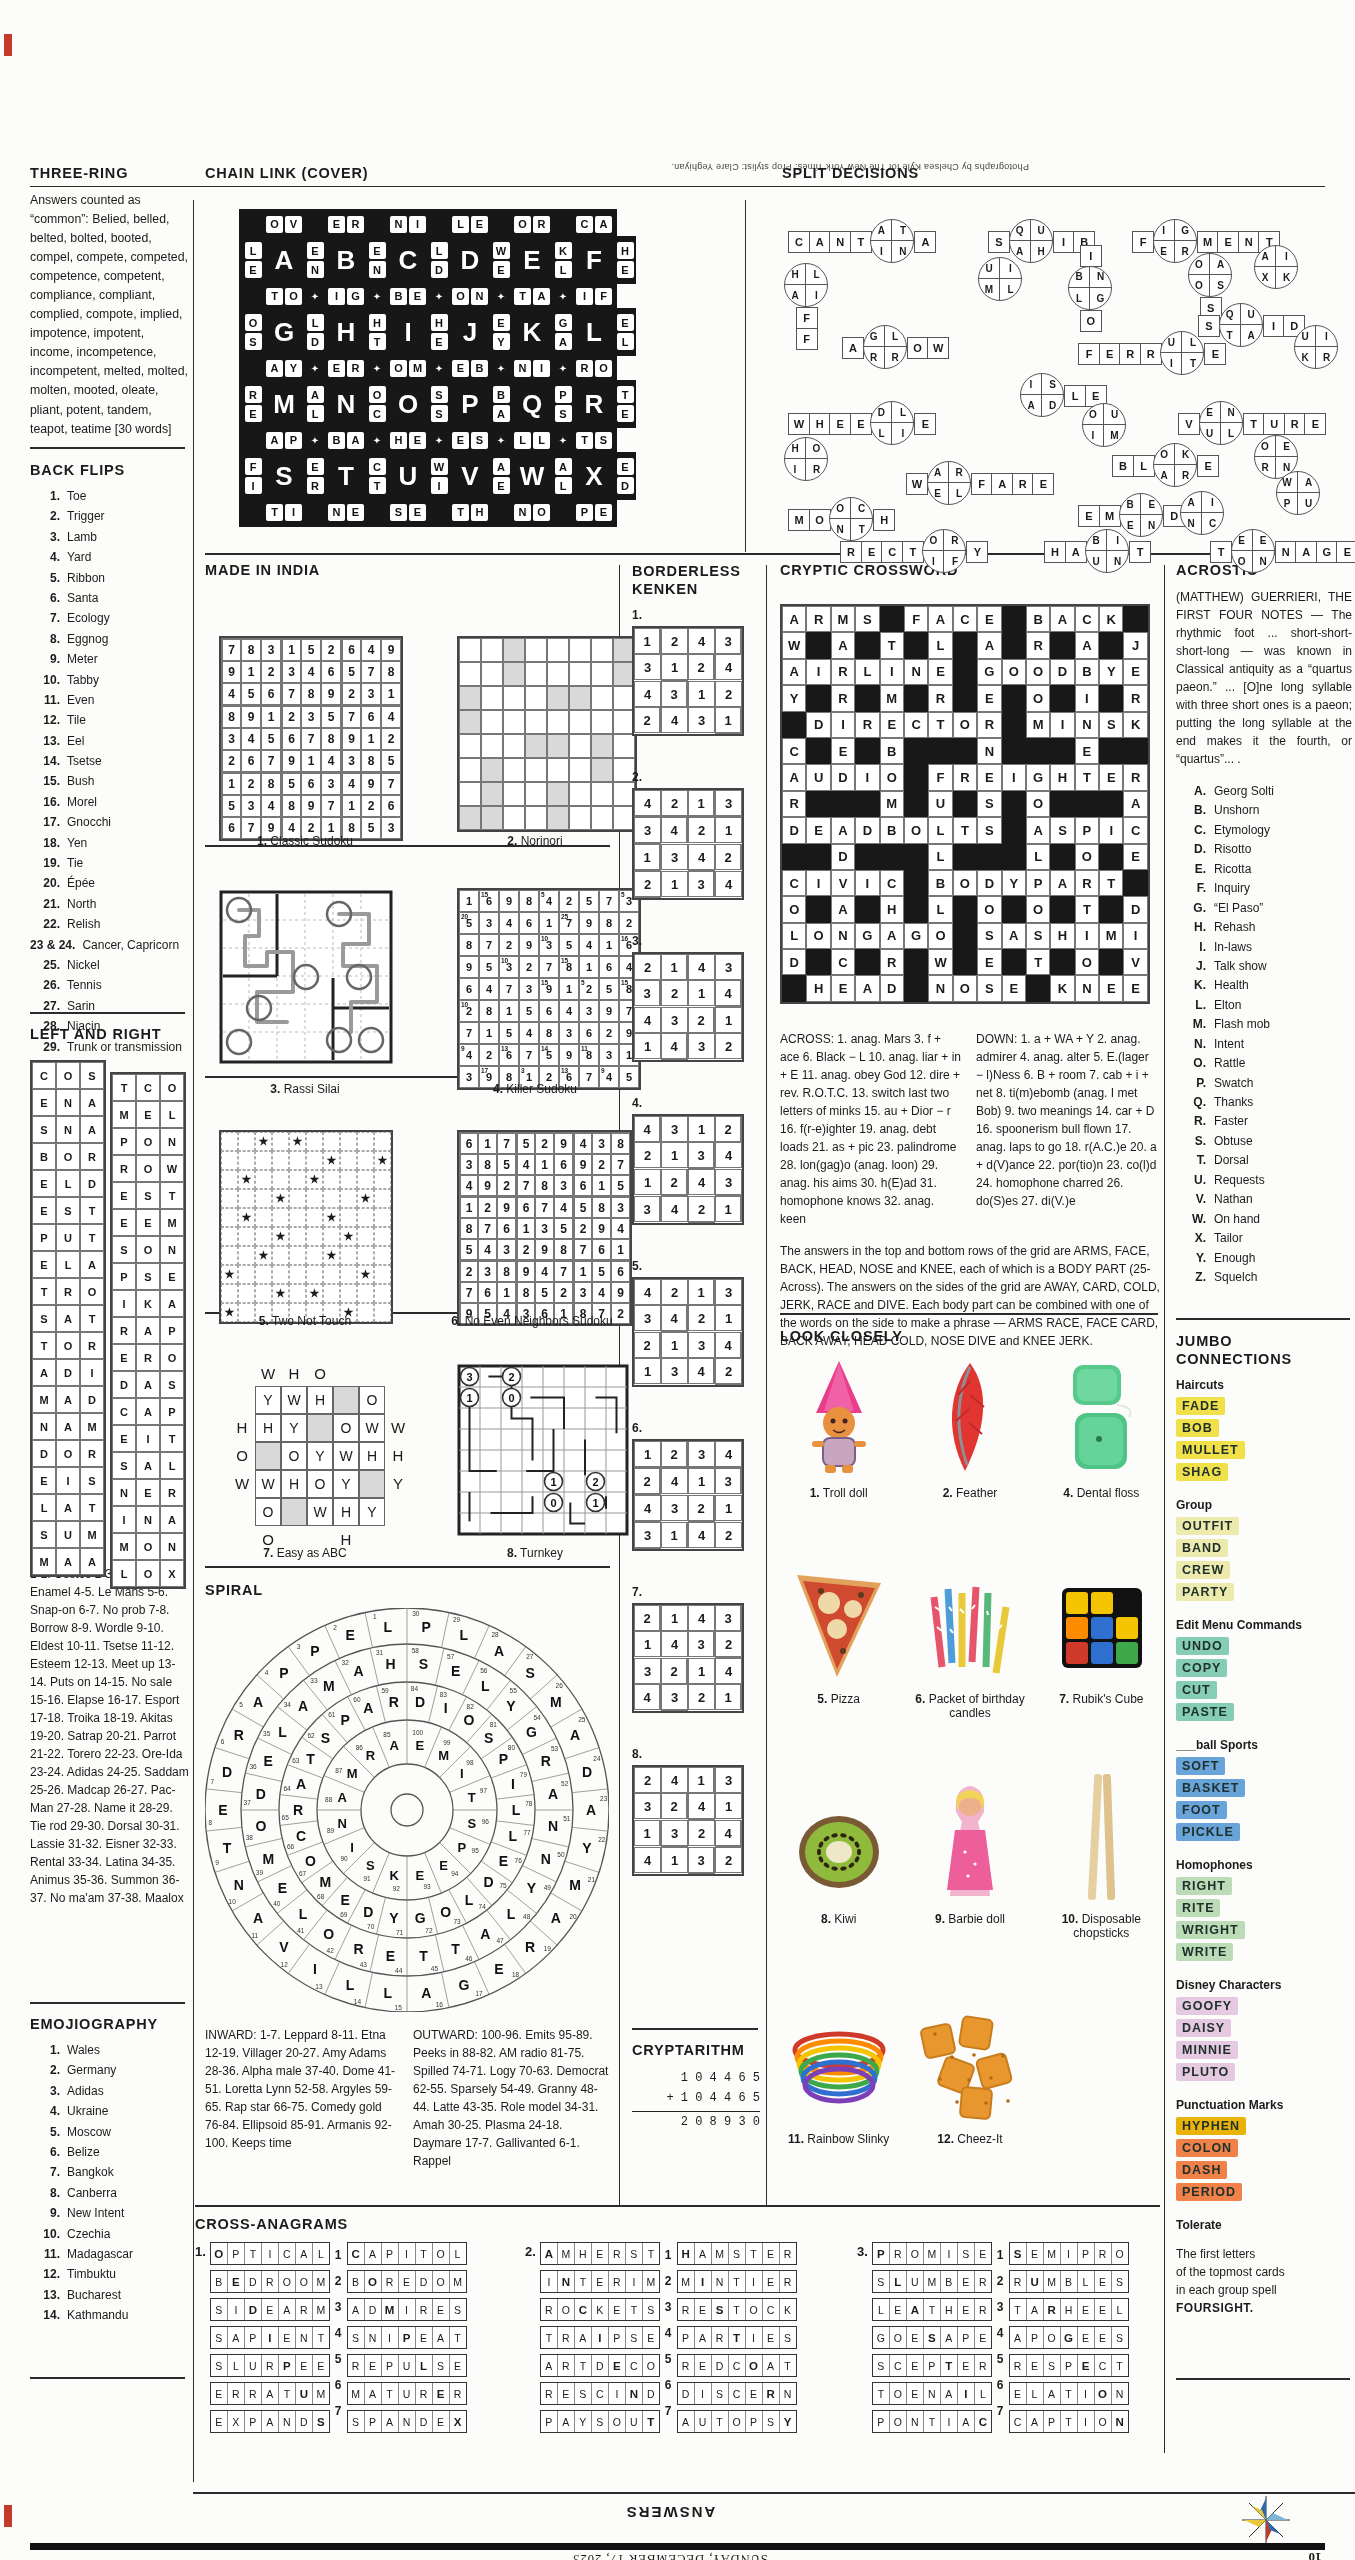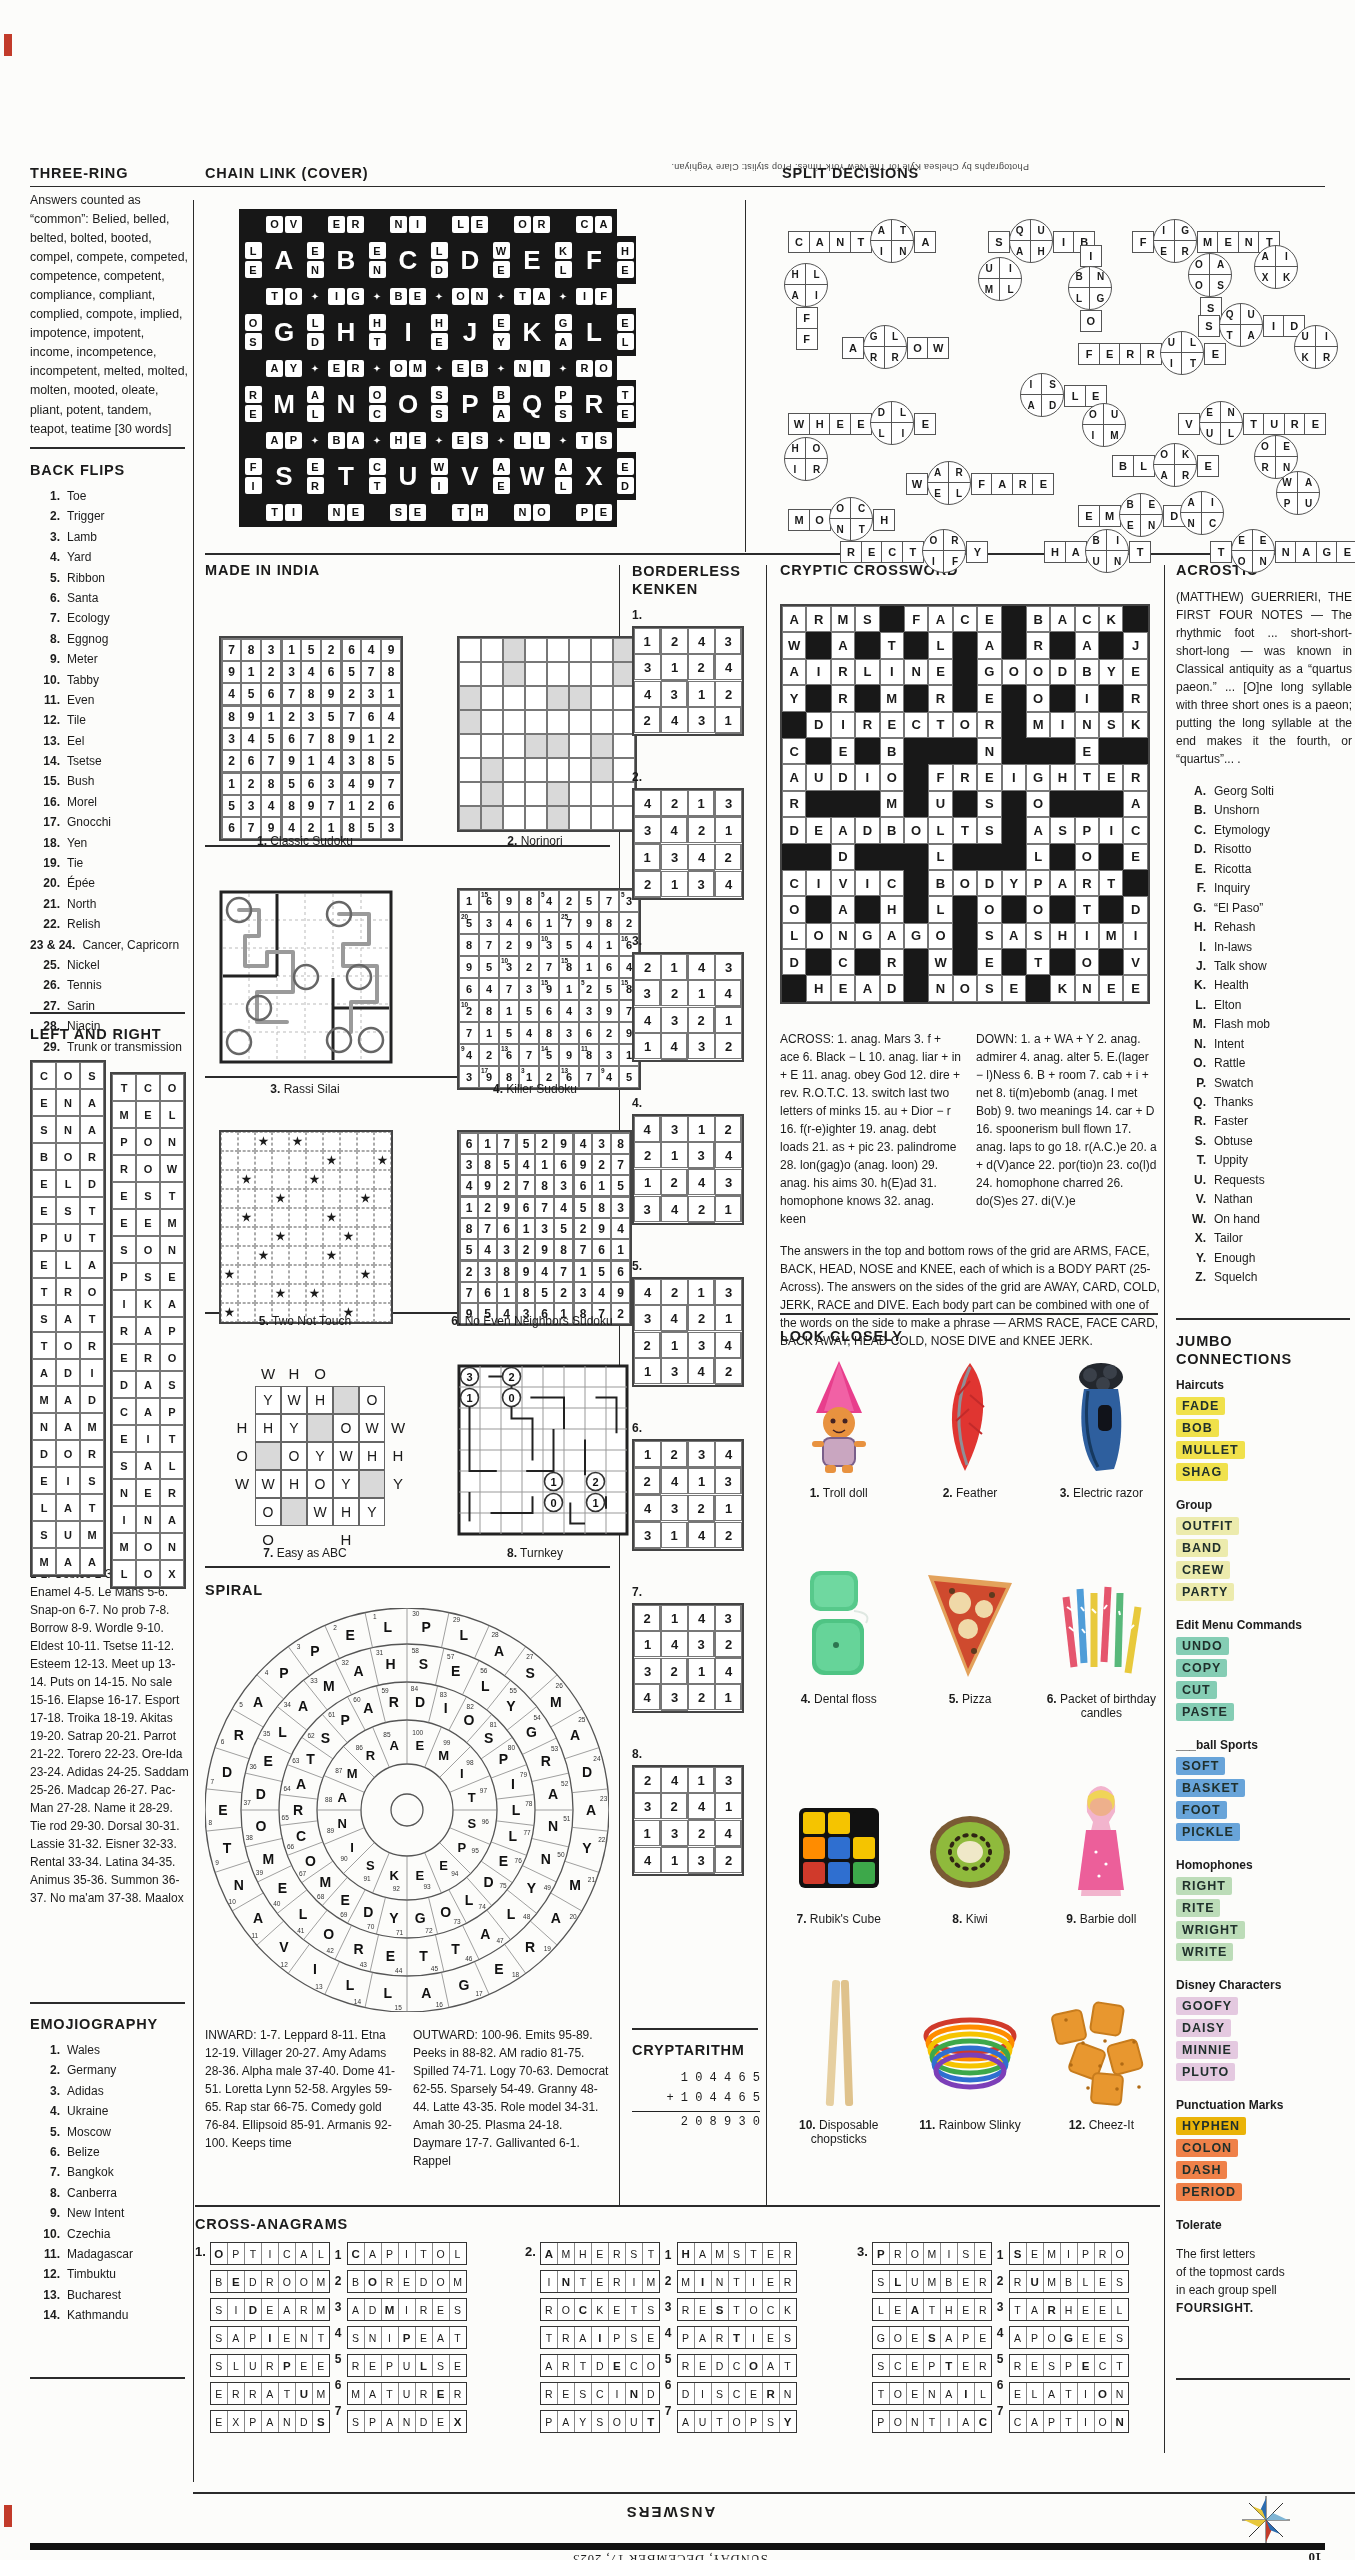--- a/index.html
+++ b/index.html
@@ -2369,34 +2369,20 @@
           <svg width="70" height="115" viewBox="0 0 70 115">
             <path d="M35,2 C14,30 10,70 30,110 C50,70 56,30 35,2 Z" fill="#e03531"></path>
             <path d="M35,6 C22,34 20,68 32,104" fill="none" stroke="#8f8f96" stroke-width="3"></path>
             <path d="M35,20 l-12,14 M35,34 l14,12 M34,48 l-13,12 M34,62 l13,11" stroke="#c32a2a" stroke-width="2"></path>
           </svg>
         </div>
         <div class="cap" style="margin-top: 0px;"><b>2.</b> Feather</div>
       </div>
       <div class="look-item" style="margin-bottom: 64px;">
         <div class="look-img">
-          <svg width="70" height="115" viewBox="0 0 70 115">
-            <ellipse cx="35" cy="16" rx="22" ry="14" fill="#23272d"></ellipse>
-            <circle cx="24" cy="14" r="7" fill="#3a4049"></circle>
-            <circle cx="44" cy="11" r="7" fill="#3a4049"></circle>
-            <circle cx="37" cy="23" r="7" fill="#3a4049"></circle>
-            <path d="M18,28 C12,60 16,92 30,110 L48,108 C58,80 56,50 52,28 Z" fill="#2e5f9e"></path>
-            <path d="M22,30 C18,58 22,88 32,106" stroke="#16395f" stroke-width="3" fill="none"></path>
-            <rect x="32" y="44" width="14" height="26" rx="5" fill="#11131a"></rect>
-          </svg>
-        </div>
-        <div class="cap" style="margin-top: 0px;"><b>3.</b> Electric razor</div>
-      </div>
-      <div class="look-item" style="margin-bottom: 64px;">
-        <div class="look-img">
           <svg width="85" height="115" viewBox="0 0 85 115">
             <rect x="14" y="4" width="48" height="40" rx="10" fill="#57c98b"></rect>
             <rect x="18" y="8" width="40" height="32" rx="8" fill="#6fd8a0"></rect>
             <rect x="16" y="52" width="52" height="56" rx="12" fill="#4fc484"></rect>
             <rect x="20" y="56" width="44" height="48" rx="10" fill="#66d499"></rect>
             <path d="M58,44 q18,2 12,12" stroke="#dfe8e2" stroke-width="2" fill="none"></path>
             <circle cx="40" cy="78" r="3" fill="#2c7550"></circle>
           </svg>
         </div>
         <div class="cap" style="margin-top: 0px;"><b>4.</b> Dental floss</div>
@@ -2628,21 +2614,21 @@
       <div class="acr-row">
         <span class="acr-k">R.</span>
         <span>Faster</span>
       </div>
       <div class="acr-row">
         <span class="acr-k">S.</span>
         <span>Obtuse</span>
       </div>
       <div class="acr-row">
         <span class="acr-k">T.</span>
-        <span>Uppity</span>
+        <span>Dorsal</span>
       </div>
       <div class="acr-row">
         <span class="acr-k">U.</span>
         <span>Requests</span>
       </div>
       <div class="acr-row">
         <span class="acr-k">V.</span>
         <span>Nathan</span>
       </div>
       <div class="acr-row">

